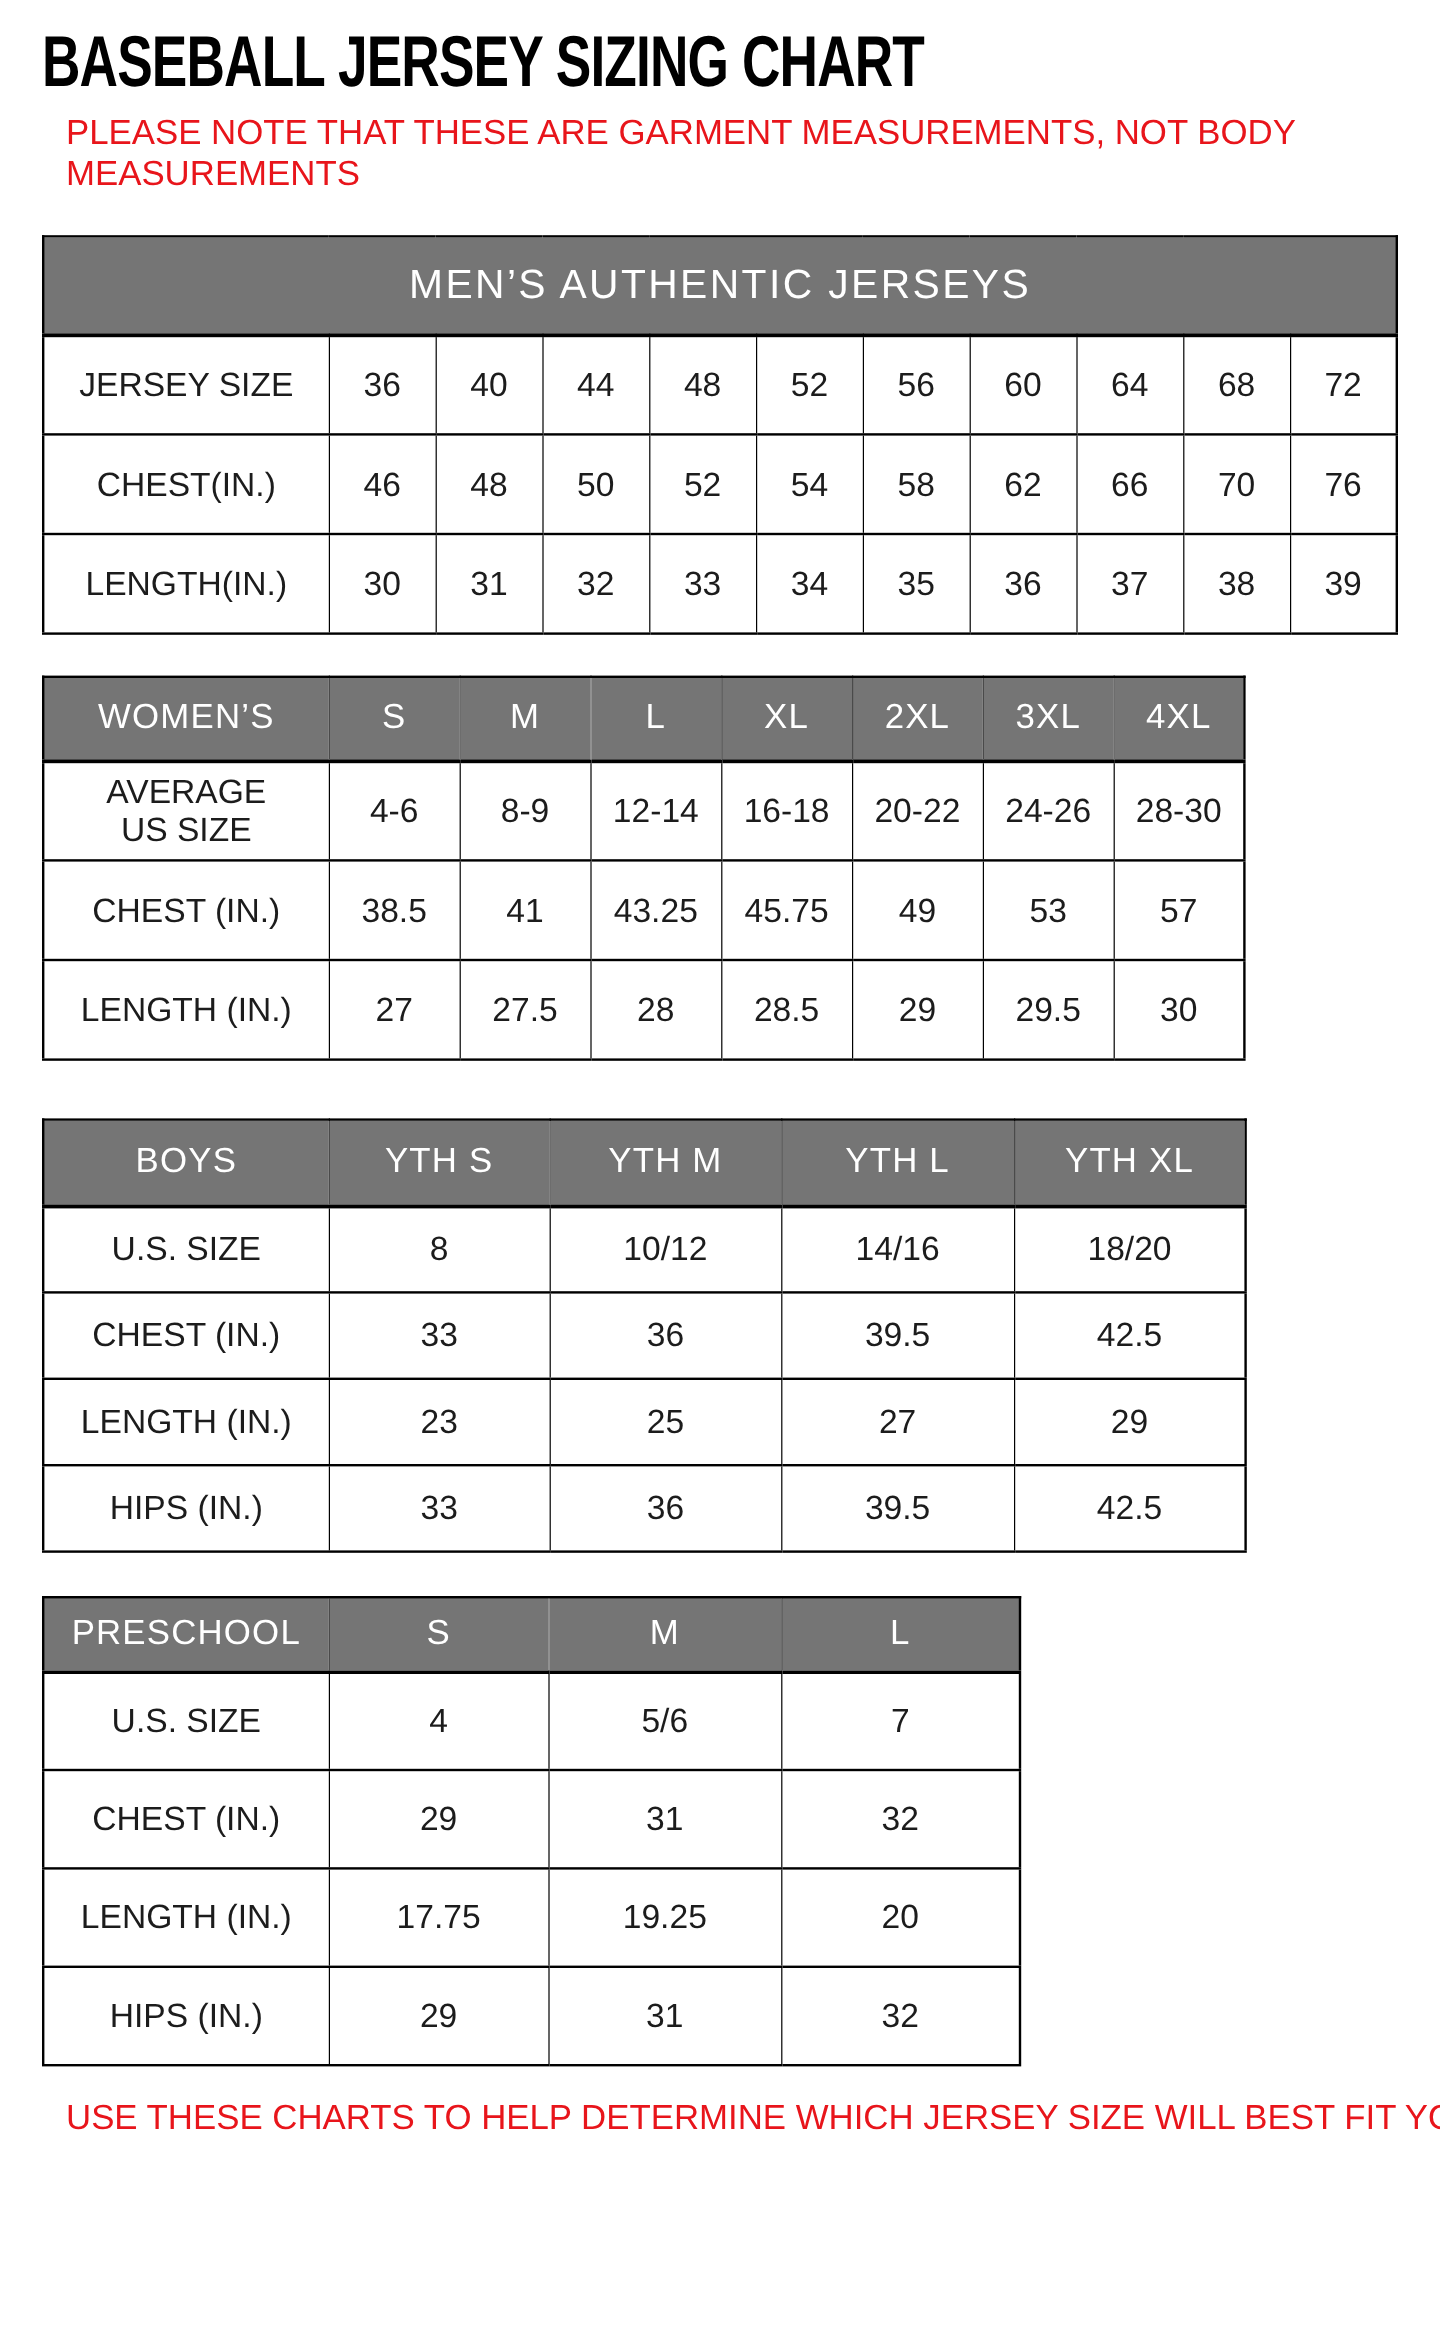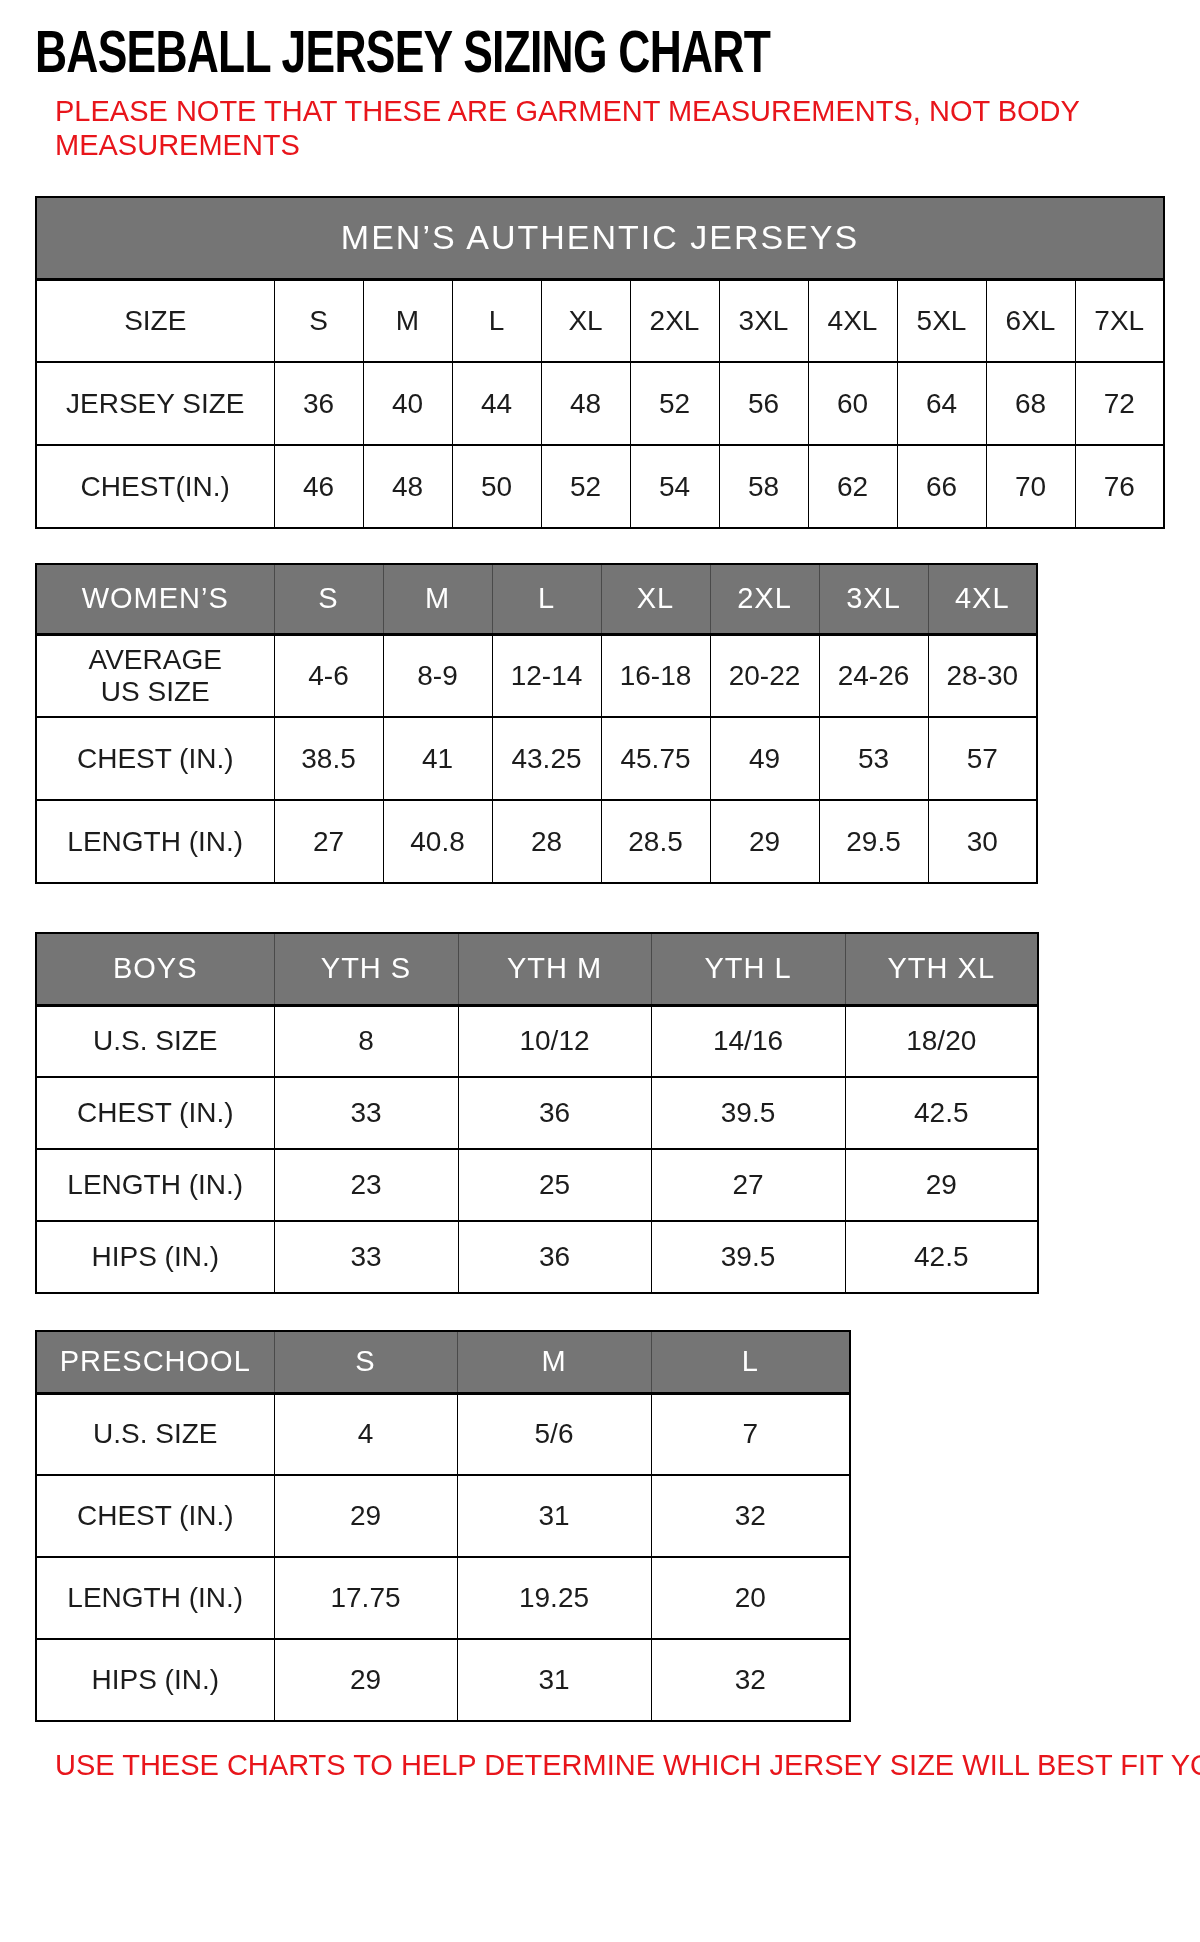--- a/index.html
+++ b/index.html
@@ -103,33 +103,20 @@
       <col style="width:89px">
         <col style="width:89px">
         <col style="width:89px">
         <col style="width:89px">
         <col style="width:89px">
     </colgroup>
     <tbody>
         <tr class="cap">
           <td colspan="11">MEN’S AUTHENTIC JERSEYS</td>
         </tr>
-        <tr class="hrow">
-          <td>SIZE</td>
-          <td>S</td>
-          <td>M</td>
-          <td>L</td>
-          <td>XL</td>
-          <td>2XL</td>
-          <td>3XL</td>
-          <td>4XL</td>
-          <td>5XL</td>
-          <td>6XL</td>
-          <td>7XL</td>
-        </tr>
         <tr>
           <td>JERSEY SIZE</td>
           <td>36</td>
           <td>40</td>
           <td>44</td>
           <td>48</td>
           <td>52</td>
           <td>56</td>
           <td>60</td>
           <td>64</td>
@@ -142,20 +129,33 @@
           <td>48</td>
           <td>50</td>
           <td>52</td>
           <td>54</td>
           <td>58</td>
           <td>62</td>
           <td>66</td>
           <td>70</td>
           <td>76</td>
         </tr>
+        <tr>
+          <td>LENGTH(IN.)</td>
+          <td>30</td>
+          <td>31</td>
+          <td>32</td>
+          <td>33</td>
+          <td>34</td>
+          <td>35</td>
+          <td>36</td>
+          <td>37</td>
+          <td>38</td>
+          <td>39</td>
+        </tr>
       </tbody>
   </table>
 
   <table class="tbl women">
     <colgroup>
       <col style="width:238px">
       <col style="width:109px">
         <col style="width:109px">
         <col style="width:109px">
         <col style="width:109px">
@@ -191,21 +191,21 @@
           <td>41</td>
           <td>43.25</td>
           <td>45.75</td>
           <td>49</td>
           <td>53</td>
           <td>57</td>
         </tr>
         <tr>
           <td>LENGTH (IN.)</td>
           <td>27</td>
-          <td>40.8</td>
+          <td>27.5</td>
           <td>28</td>
           <td>28.5</td>
           <td>29</td>
           <td>29.5</td>
           <td>30</td>
         </tr>
       </tbody>
   </table>
 
   <table class="tbl boys">

